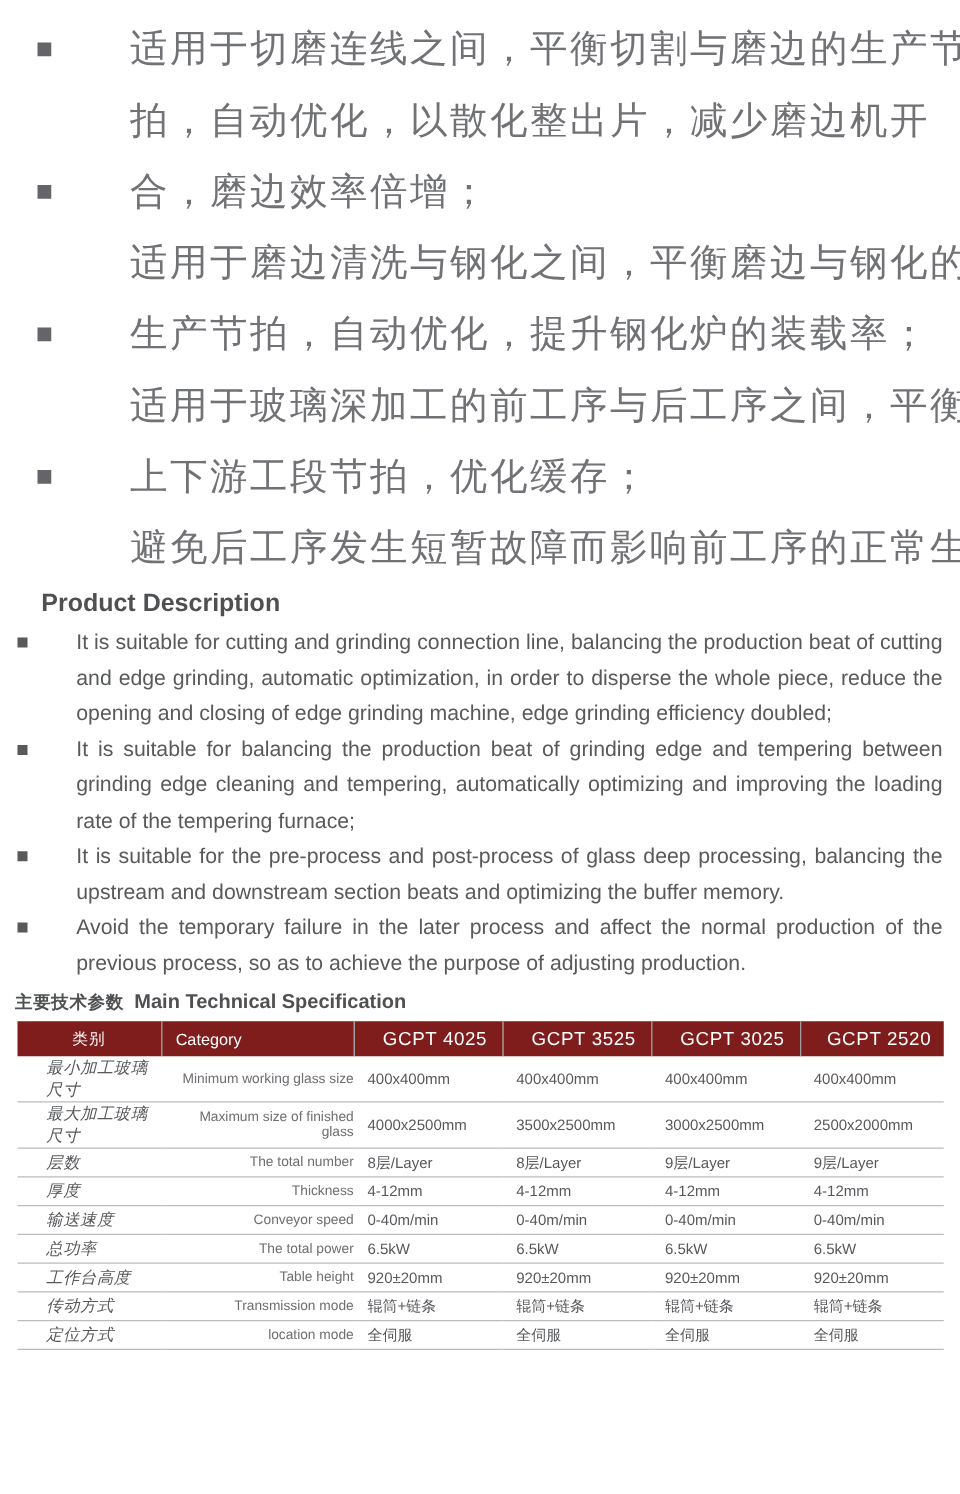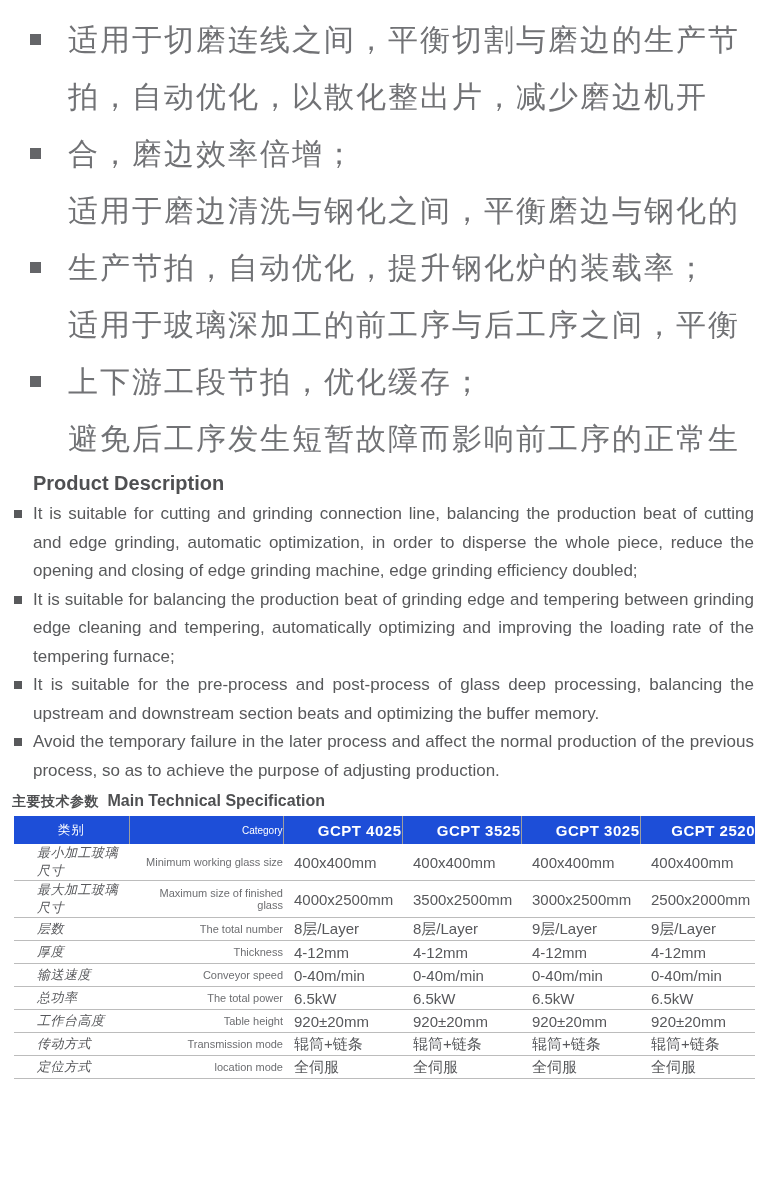--- a/index.html
+++ b/index.html
@@ -12,41 +12,41 @@
   .page { position:relative; width:768px; height:1195px; background:#ffffff; }
 
   
   .cn-title {
     margin:25px 0 0 67px;
     font-size:31px; font-weight:bold; color:#525356;
     letter-spacing:2px; line-height:42px;
   }
   .cn-lines { margin-top:11px; }
   .cn-line {
-    position:relative; padding-left:68px;
+    position:relative; padding-left:104px;
     height:57px; line-height:57px;
     font-size:30px; color:#717275; letter-spacing:2px;
     white-space:nowrap; overflow:hidden;
   }
   .cn-line .sq-marker {
     position:absolute; left:30px; top:50%; margin-top:-6px;
     width:11px; height:11px; background:#646568;
   }
 
   
   .en-section { margin:3px 14px 0 14px; }
   .en-title {
     margin:0 0 4px 19px;
     font-size:20px; font-weight:bold; color:#4f5052; line-height:26px;
   }
   .en-item {
     position:relative; padding-left:19px;
     font-size:17px; line-height:28.5px; color:#58595b;
   }
-  .en-item p { text-align:justify; }
+  .en-item p { text-align:justify;margin-left:28px; }
   .en-item .sq-marker {
     position:absolute; left:0; top:10px;
     width:8px; height:8px; background:#58595b;
   }
 
   
   .spec-caption {
     margin:7px 0 6px 12px;
     font-weight:bold; color:#4f5052; line-height:18px;
   }
@@ -56,37 +56,37 @@
   
   table.spec-table {
     margin-left:14px; width:741px;
     border-collapse:collapse; table-layout:fixed;
   }
   .spec-table col.c1 { width:115px; }
   .spec-table col.c2 { width:154px; }
   .spec-table col.cm { width:119px; }
   .spec-table col.c6 { width:115px; }
   .spec-table thead th {
-    background:#1d4ed8; color:#ffffff; height:28px;
+    background:#7f1d1d; color:#ffffff; height:28px;
     font-weight:normal; vertical-align:middle;
   }
   .spec-table thead th + th { border-left:1px solid #9e9e9e; }
   .spec-table thead th.h-cn { text-align:center; font-size:12.5px; letter-spacing:1px; }
-  .spec-table thead th.h-en { text-align:right; padding-left:11px; font-size:10px; }
+  .spec-table thead th.h-en { text-align:left; padding-left:11px; font-size:13px; }
   .spec-table thead th.h-model {
-    text-align:right; padding-left:11px;
-    font-size:15px; font-weight:bold; letter-spacing:0.5px;
+    text-align:center; padding-left:11px;
+    font-size:15px; font-weight:normal; letter-spacing:0.5px;
   }
   .spec-table tbody td {
     height:23px; vertical-align:middle;
     border-bottom:1px solid #bcbcbc;
   }
   .spec-table td.cell-cn { padding-left:23px; font-size:13px;  color:#57585b; letter-spacing:0.5px;font-style:italic; }
   .spec-table td.cell-en { padding-left:11px; font-size:11px;  color:#6d6e71;text-align:right; }
-  .spec-table td.cell-val{ padding-left:11px; font-size:15px; color:#57585b; }
+  .spec-table td.cell-val{ padding-left:11px; font-size:12px; color:#57585b; }
 </style>
 </head>
 <body>
 
 <div class="page">
 
 
   <div class="cn-lines">
     <div class="cn-line">
       <span class="sq-marker"></span>

